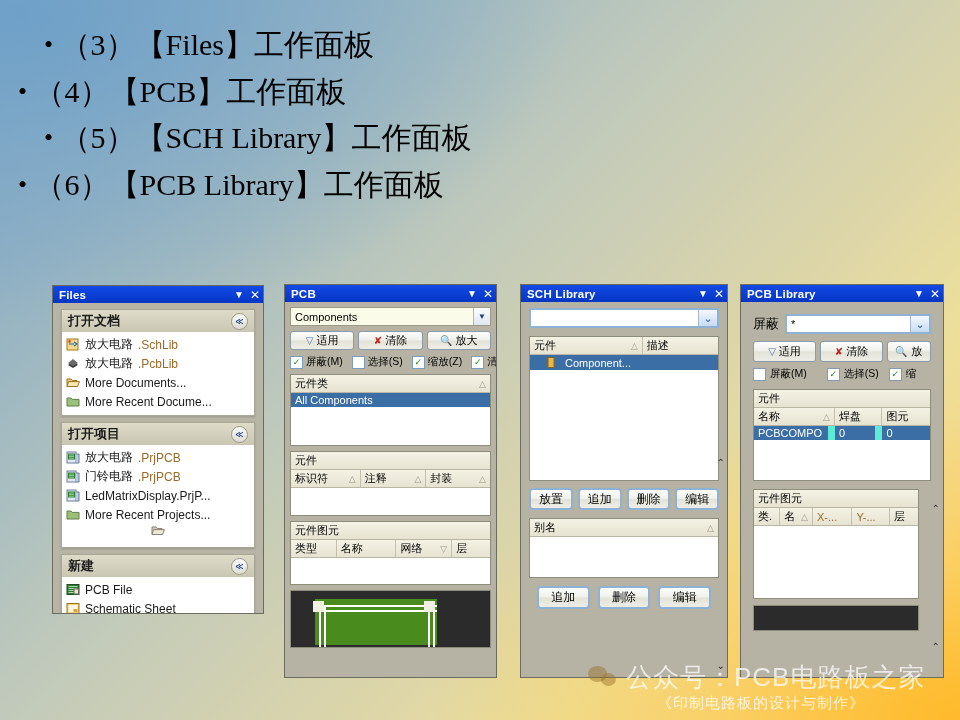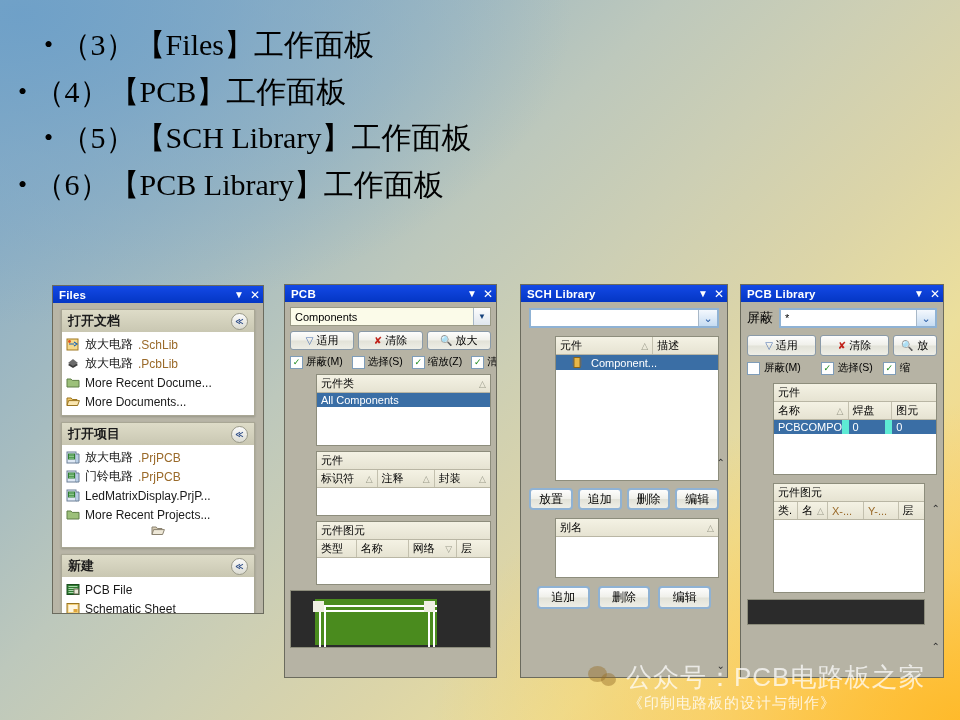--- a/index.html
+++ b/index.html
@@ -91,21 +91,21 @@
 
   .chkrow{display:flex;align-items:center;margin-top:5px;gap:3px;font-size:10.5px;white-space:nowrap;}
   .chk{
     width:11px;height:11px;border:1px solid #7f9db9;background:#fff;
     display:inline-flex;align-items:center;justify-content:center;
     font-size:9px;color:#1a8a1a;font-weight:bold;line-height:1;flex:none;
   }
   .chklbl{margin-right:6px;}
 
   
-  .gridbox{border:1px solid #8d8d7c;background:#0369a1;margin-top:5px;margin-left:26px;}
+  .gridbox{border:1px solid #8d8d7c;background:#0369a1;margin-top:5px;}
   .gridcap{
     background:linear-gradient(180deg,#f4f2e4,#e6e3d2);
     border-bottom:1px solid #b9b6a4;
     padding:1px 4px;font-size:11px;display:flex;align-items:center;
   }
   .gridcap .cap-t{flex:1;}
   .gridcap .sortA{color:#9a9a8a;font-size:9px;}
   .hdrrow{display:flex;background:linear-gradient(180deg,#f4f2e4,#e6e3d2);border-bottom:1px solid #b9b6a4;}
   .hdrcell{
     padding:1px 4px;font-size:11px;border-right:1px solid #c3c0ae;
@@ -158,21 +158,21 @@
   }
   .wm .wechat .b1c,.wm .wechat .b2c{
     position:absolute;border-radius:50%;background:rgba(150,110,40,.45);
   }
   .wm .wechat .b1c{width:19px;height:16px;left:0;top:0;}
   .wm .wechat .b2c{width:15px;height:13px;left:13px;top:7px;}
   .wm .wtext{
     font-size:26px;color:rgba(255,255,255,.72);font-weight:500;letter-spacing:1px;white-space:nowrap;
   }
   .wm2{
-    position:absolute;left:628px;top:694px;font-size:15px;
+    position:absolute;left:657px;top:694px;font-size:15px;
     color:rgba(255,255,255,.78);white-space:nowrap;letter-spacing:1px;
   }
 </style>
 </head>
 <body>
 
 <div id="slide">
   <div id="bg"></div>
   <div id="bg2"></div>
 
@@ -220,30 +220,30 @@
         <div class="fitem">
           <svg class="ico" viewBox="0 0 14 13">
             <path d="M2 8 L7 4 L12 8 L7 11 Z" fill="#3c3c3c"></path>
             <path d="M2 6 L7 2 L12 6 L7 9 Z" fill="#6b6b6b"></path>
           </svg>
           <span class="nm">放大电路</span>
           <span class="ext">.PcbLib</span>
         </div>
         <div class="fitem">
           <svg class="ico" viewBox="0 0 14 13">
-            <path d="M1 3 h4 l1.2 1.4 H13 V11 H1 Z" fill="#9cc07a" stroke="#5f7f46"></path>
-          </svg>
-          <span class="nm">More Recent Docume...</span>
-        </div>
-        <div class="fitem">
-          <svg class="ico" viewBox="0 0 14 13">
             <path d="M1 3 h4.2 l1.2 1.5 H11 V10.5 H1 Z" fill="#f2c96a" stroke="#9a7520"></path>
             <path d="M2.6 5.6 H13.4 L11.6 10.5 H1 Z" fill="#fae6b0" stroke="#9a7520"></path>
           </svg>
           <span class="nm">More Documents...</span>
+        </div>
+        <div class="fitem">
+          <svg class="ico" viewBox="0 0 14 13">
+            <path d="M1 3 h4 l1.2 1.4 H13 V11 H1 Z" fill="#9cc07a" stroke="#5f7f46"></path>
+          </svg>
+          <span class="nm">More Recent Docume...</span>
         </div>
       </div>
     </div>
 
     <div class="fgroup">
       <div class="fghead">
         <span class="ft">打开项目</span>
         <span class="fchev">≪</span>
       </div>
       <div class="fglist">
@@ -484,21 +484,21 @@
     <div style="position:absolute;right:2px;top:172px;font-size:10px;color:#333;">⌃</div>
     <div style="position:absolute;right:2px;bottom:6px;font-size:10px;color:#333;">⌄</div>
   </div>
 
   <div class="panel" style="left:740px;top:284px;width:204px;height:394px;">
     <div class="pbar">
       <span class="ptitle">PCB Library</span>
       <span class="picon">▼</span>
       <span class="picon pclose">✕</span>
     </div>
-    <div class="pbody" style="padding:6px;">
+    <div class="pbody" style="padding:12px;">
 
       <div style="display:flex;align-items:center;gap:6px;">
         <span style="font-size:13px;">屏蔽</span>
         <div class="combo" style="flex:1;height:20px;border:2px solid #8fb2d4;">
           <span class="ctext">*</span>
           <span class="carrow" style="width:18px;font-size:11px;color:#2a5fa8;background:linear-gradient(180deg,#f4f8fd,#c6dcf2);">⌄</span>
         </div>
       </div>
 
       <div class="btnrow" style="margin-top:7px;">

